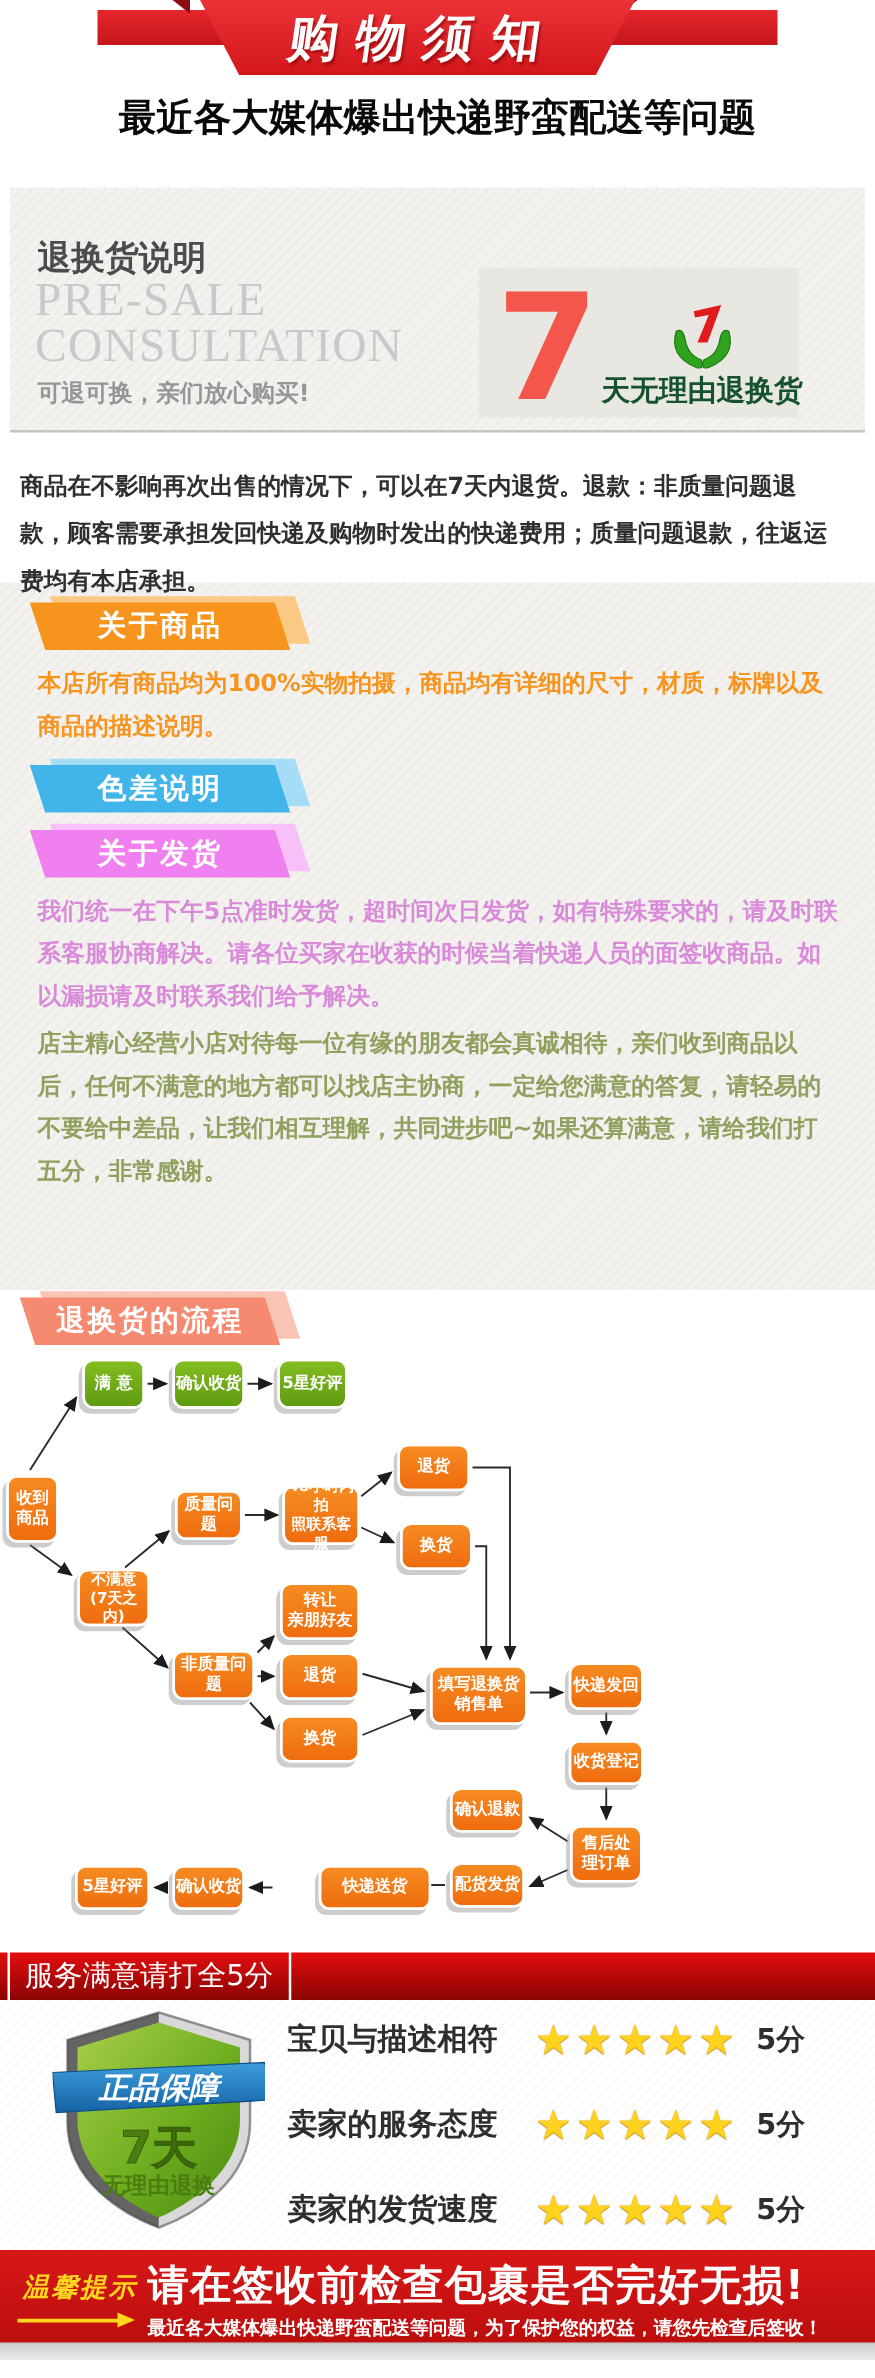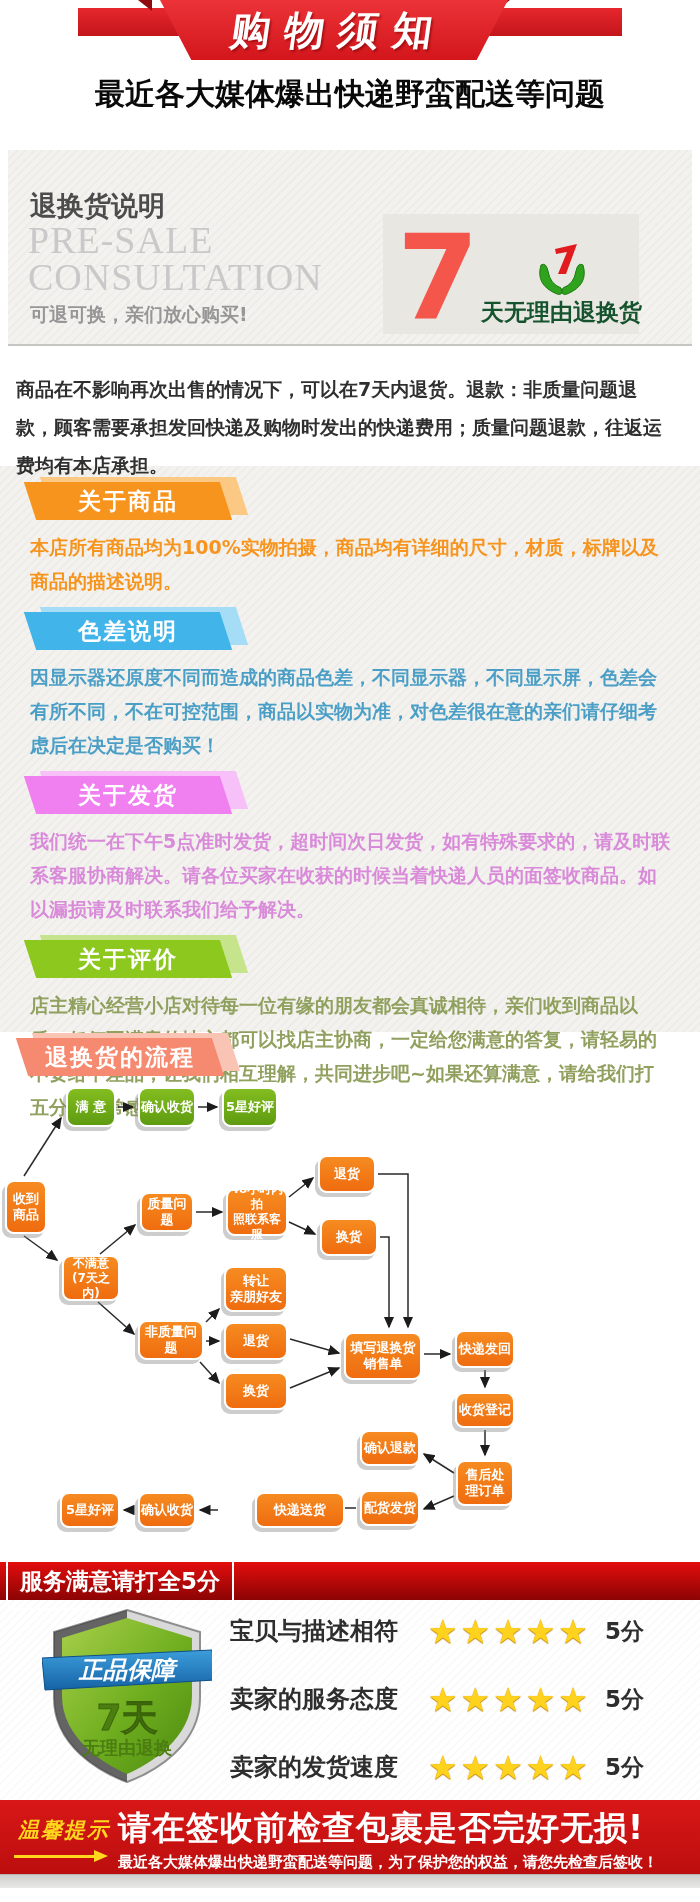--- a/index.html
+++ b/index.html
@@ -68,21 +68,21 @@
   .fnode span { white-space:pre-line; }
   .fnode.green { background:linear-gradient(#83bd20,#5e9b10); }
   #arrows { position:absolute; inset:0; }
 
   
   #ratings { height:238px; position:relative;
      background:linear-gradient(#f4f4f3,#e3e3e1);
      background-image:repeating-linear-gradient(135deg, rgba(0,0,0,0.02) 0 2px, rgba(255,255,255,0) 2px 6px); }
   .rate-header { height:38px; background:linear-gradient(#e30d0d,#8c0404); display:flex; align-items:center; }
   .rate-header span { margin-left:6px; border:2px solid #fff; border-radius:8px; padding:12px 12px;
-     color:#fff; font-size:23px; font-weight:bold; line-height:30px; }
+     color:#fff; font-size:23px; font-weight:normal; line-height:30px; }
   .shield-wrap { position:absolute; left:42px; top:44px; }
   .rate-rows { position:absolute; left:230px; top:48px; width:460px; display:flex; flex-direction:column; gap:26px; }
   .rate-row { display:flex; align-items:center; height:42px; }
   .rate-label { width:188px; font-size:24px; font-weight:bold; color:#2e2e2e; text-align:justify; }
   .stars { font-size:33px; color:#ffd21e; letter-spacing:3px; margin:0 14px 0 10px;
            text-shadow:0 0 1px #d89a00, 0 1px 1px #b87d00; }
   .score { font-size:23px; font-weight:bold; color:#2e2e2e; }
 
   
   #footer { height:74px; background:linear-gradient(#d81717,#bc0e0e); position:relative; overflow:visible; }
@@ -147,36 +147,30 @@
         <span class="rb-label">关于商品</span>
       </div>
       <p class="sec-p">本店所有商品均为100%实物拍摄，商品均有详细的尺寸，材质，标牌以及商品的描述说明。</p>
     </div>
     <div class="sec-blue">
       <div class="ribbon">
         <i class="rb-back"></i>
           <i class="rb-main"></i>
         <span class="rb-label">色差说明</span>
       </div>
-      <p class="sec-p">因显示器还原度不同而造成的商品色差，不同显示器，不同显示屏，色差会有所不同，不在可控范围，商品以实物为准，对色差很在意的亲们请仔细考虑后在决定是否购买！</p>
     </div>
     <div class="sec-pink">
       <div class="ribbon">
         <i class="rb-back"></i>
           <i class="rb-main"></i>
         <span class="rb-label">关于发货</span>
       </div>
       <p class="sec-p">我们统一在下午5点准时发货，超时间次日发货，如有特殊要求的，请及时联系客服协商解决。请各位买家在收获的时候当着快递人员的面签收商品。如以漏损请及时联系我们给予解决。</p>
     </div>
     <div class="sec-green">
-      <div class="ribbon">
-        <i class="rb-back"></i>
-          <i class="rb-main"></i>
-        <span class="rb-label">关于评价</span>
-      </div>
       <p class="sec-p">店主精心经营小店对待每一位有缘的朋友都会真诚相待，亲们收到商品以后，任何不满意的地方都可以找店主协商，一定给您满意的答复，请轻易的不要给中差品，让我们相互理解，共同进步吧~如果还算满意，请给我们打五分，非常感谢。</p>
     </div>
   </div>
 
   <div id="flow">
     <div class="ribbon sec-coral">
       <i class="rb-back"></i>
         <i class="rb-main"></i>
       <span class="rb-label">退换货的流程</span>
     </div>

